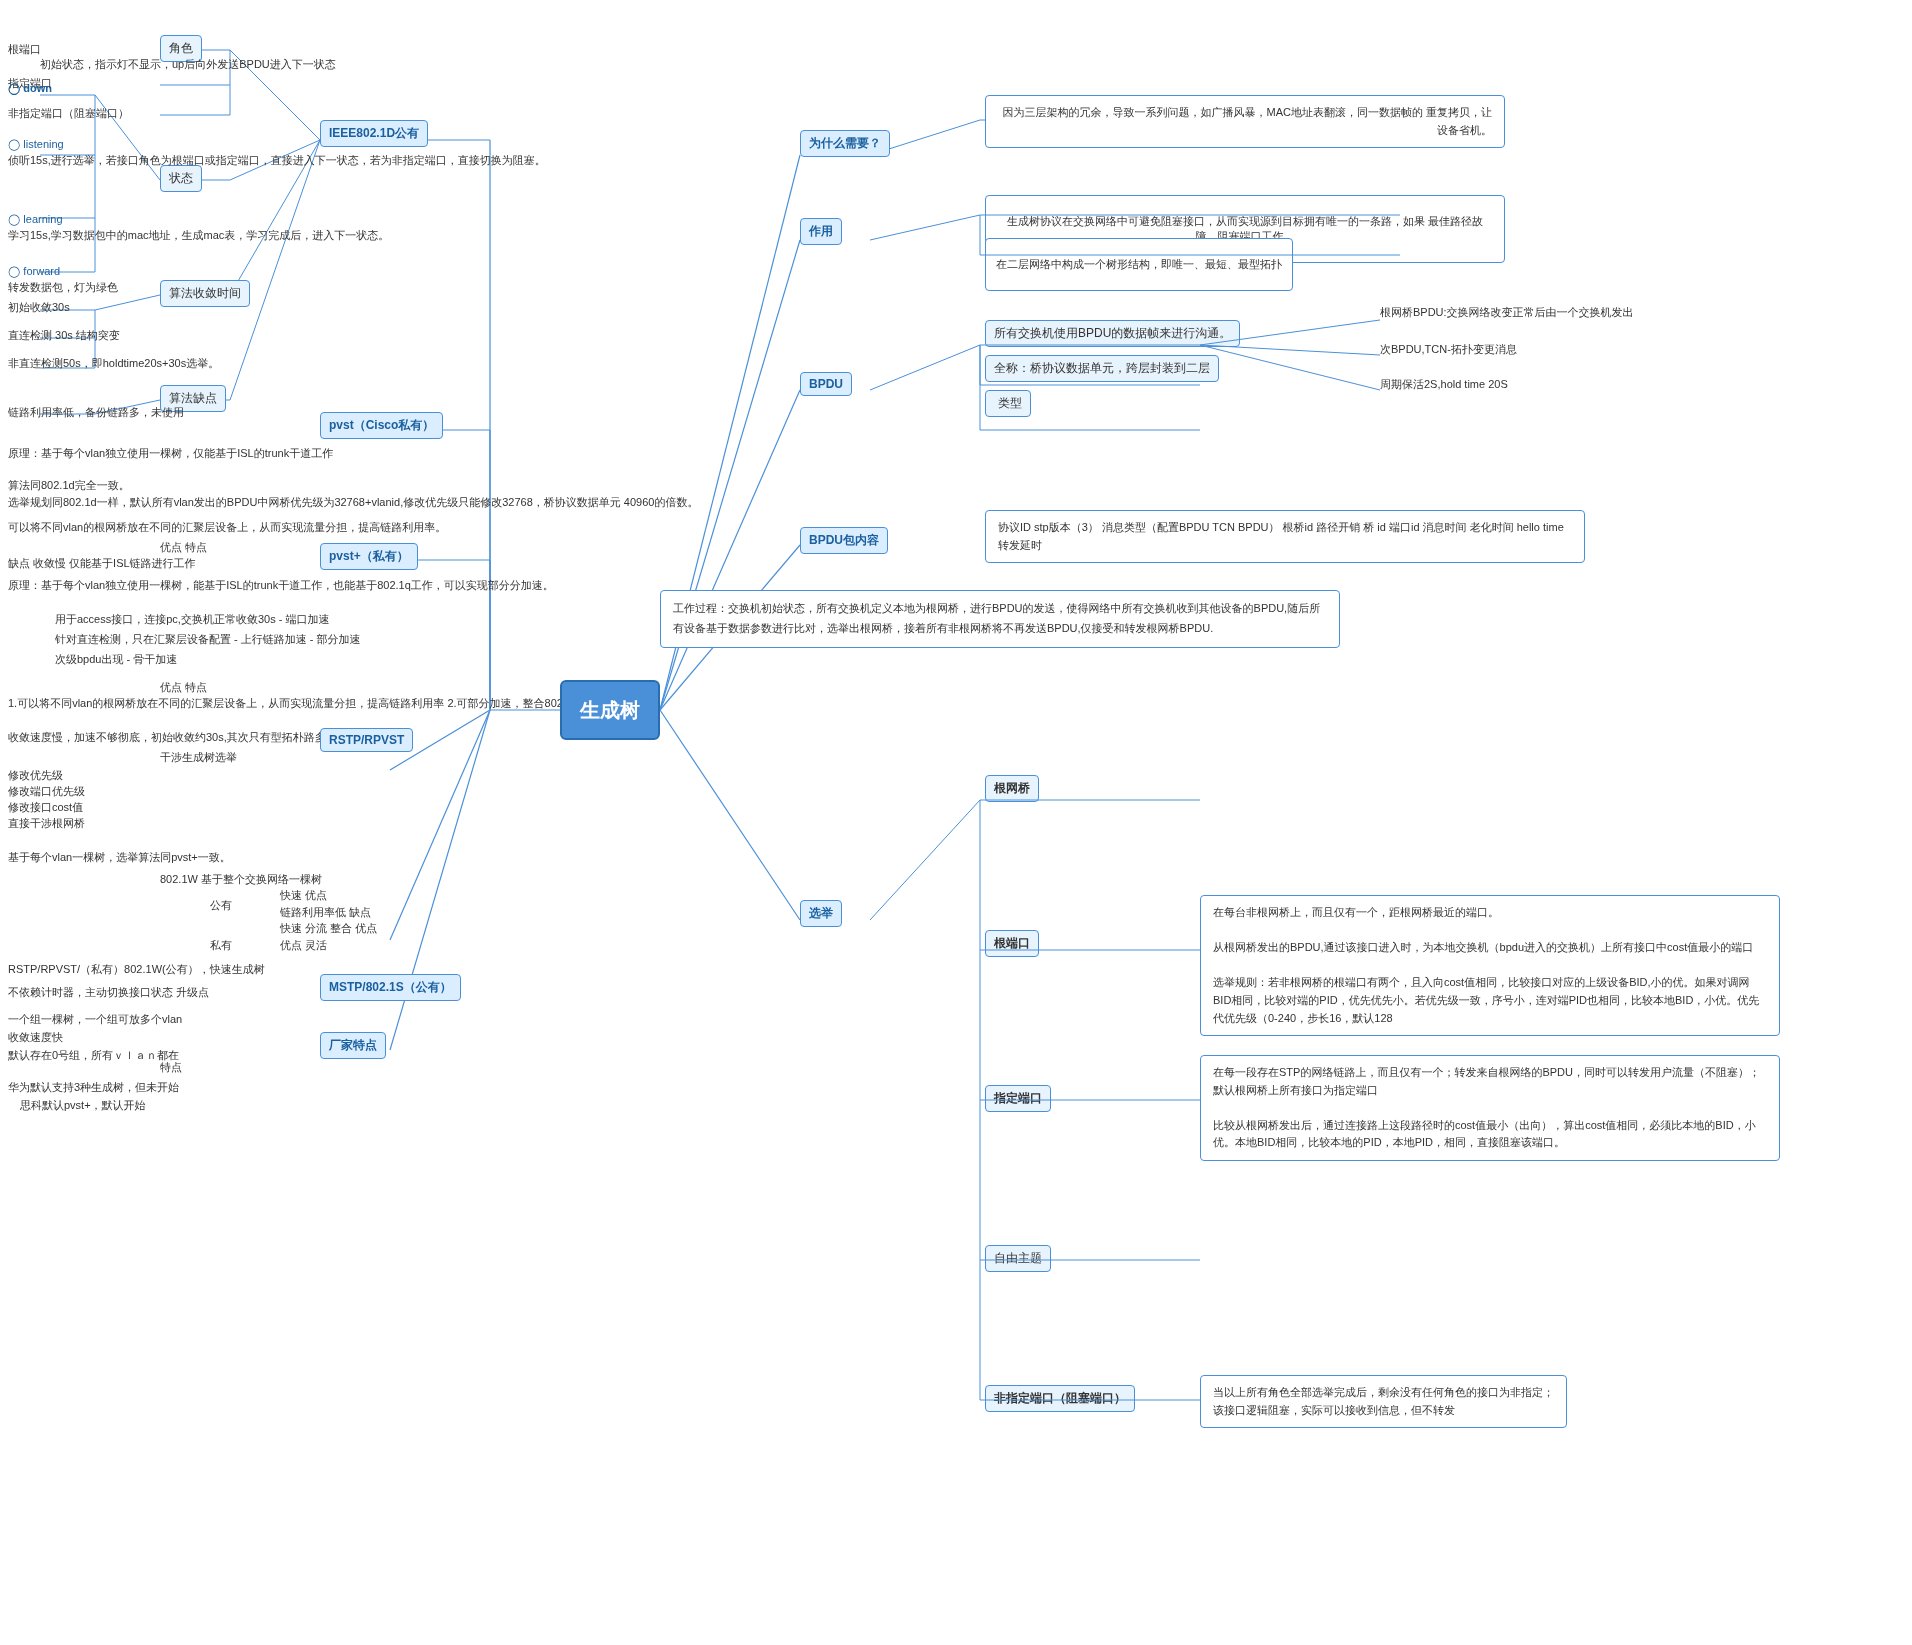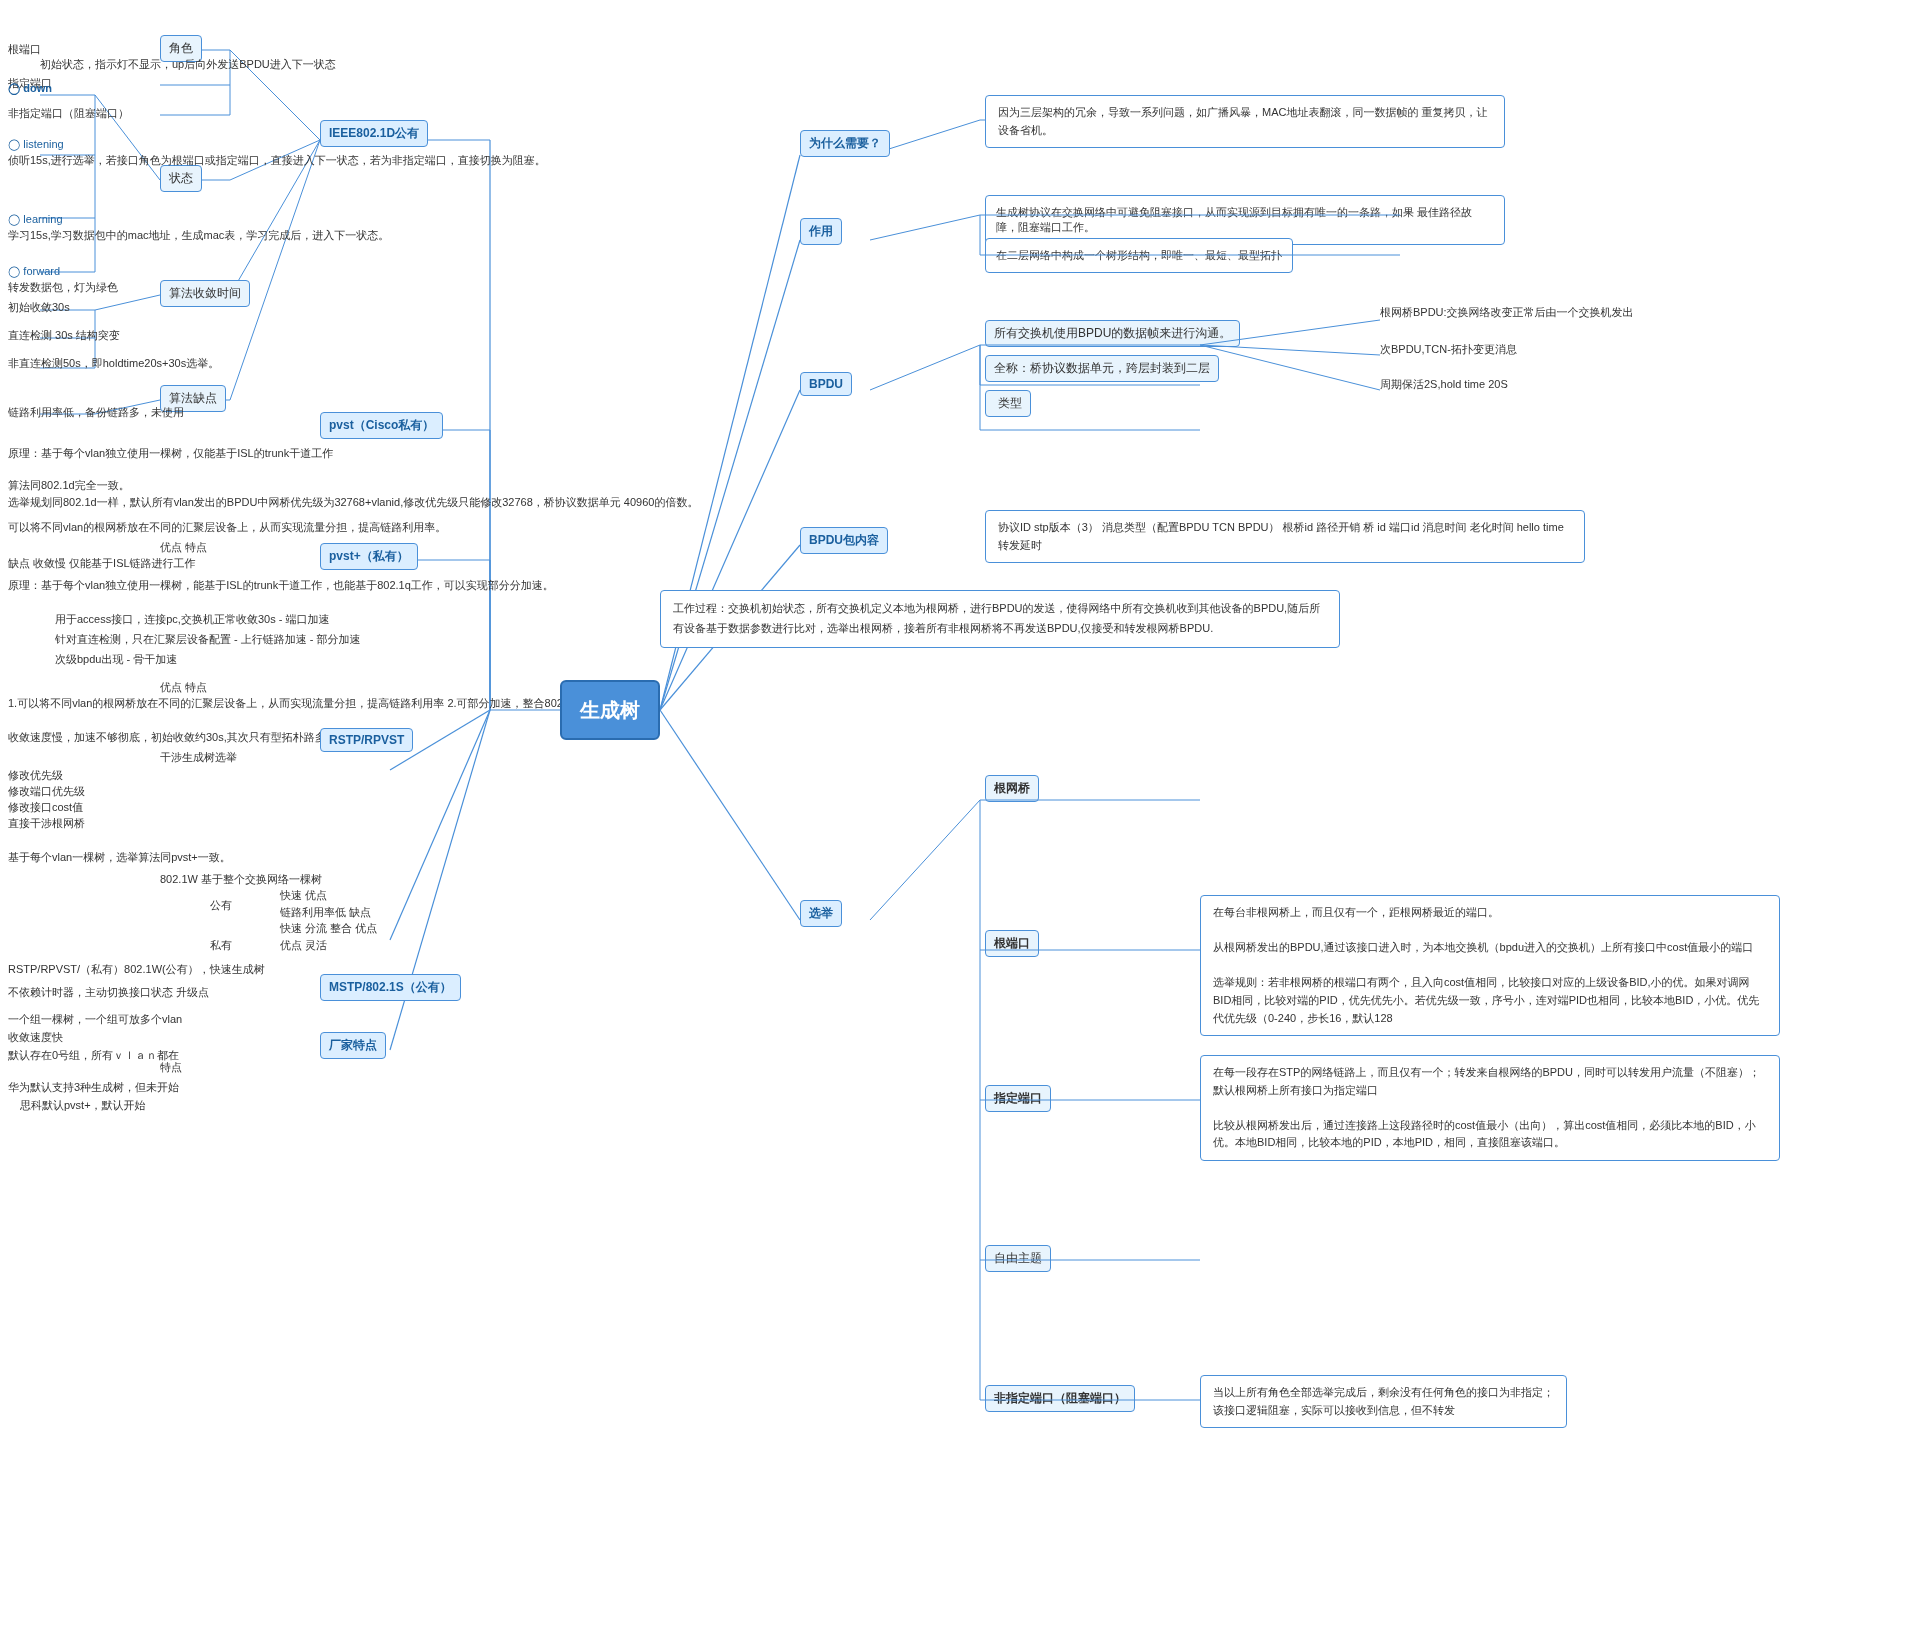--- a/index.html
+++ b/index.html
@@ -70,23 +70,24 @@
       width: 1912px;
       height: 1645px;
       z-index: 1;
       pointer-events: none;
     }
     .section-box {
       position: absolute;
       border: 1px solid #4a90d9;
       background: #fff;
       border-radius: 4px;
-      padding: 9px 10px;
+      padding: 18px 10px;
       font-size: 11px;
       color: #333;
+      text-align: center;
     }
     
     .leaf-label {
       position: absolute;
       font-size: 11px;
       color: #333;
       white-space: nowrap;
       z-index: 5;
     }
     
@@ -198,21 +199,21 @@
 
   <div class="center-node">
     <span>生成树</span>
   </div>
 
   <div class="node" style="left:800px;top:130px;">
     <div class="node-box-blue">
       <span>为什么需要？</span>
     </div>
   </div>
-  <div class="large-text-box" style="left:985px;top:95px;max-width:520px;">
+  <div class="large-text-box" style="left:985px;top:95px;max-width:520px;text-align:right;">
     <span>因为三层架构的冗余，导致一系列问题，如广播风暴，MAC地址表翻滚，同一数据帧的
 重复拷贝，让设备省机。</span>
   </div>
 
   <div class="node" style="left:800px;top:218px;">
     <div class="node-box-blue">
       <span>作用</span>
     </div>
   </div>
   <div class="section-box" style="left:985px;top:195px;max-width:520px;">

